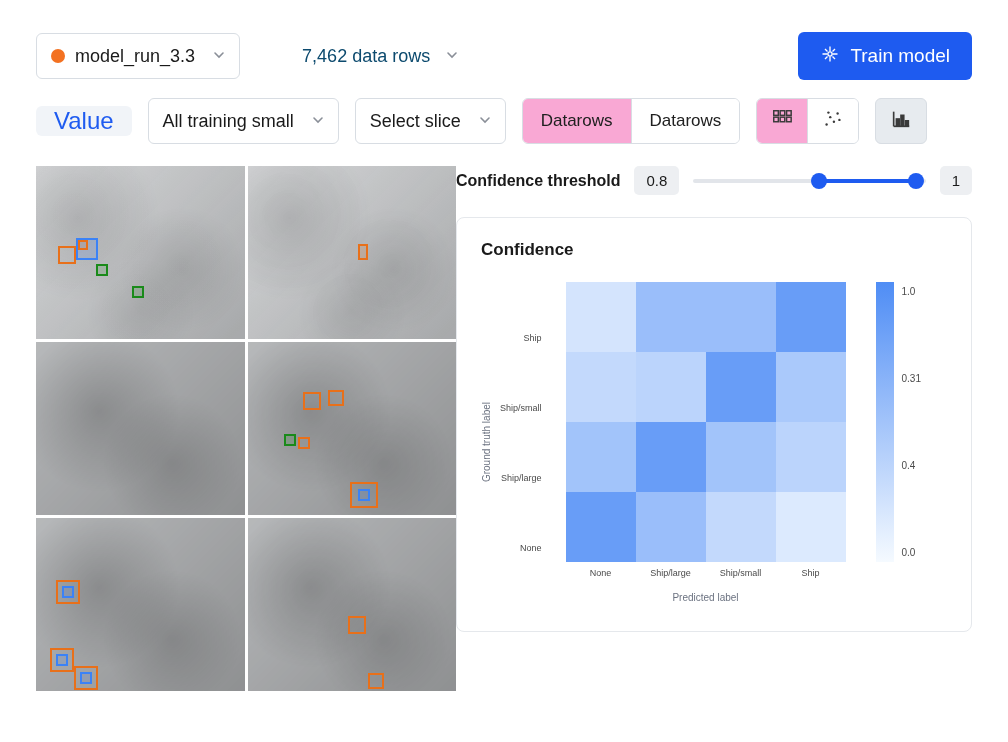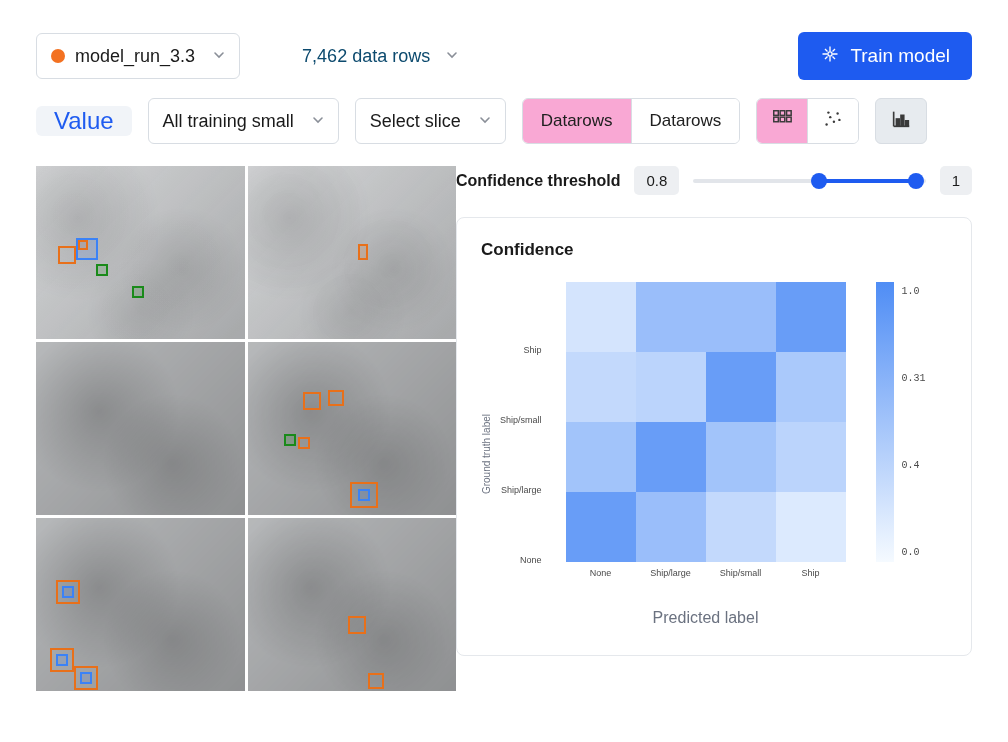--- a/index.html
+++ b/index.html
@@ -194,36 +194,35 @@
     grid-template-rows: repeat(4, 70px);
   }
   .cell { }
   .xticks {
     display: grid;
     grid-template-columns: repeat(4, 70px);
     margin-top: 6px;
     font-size: 9px; color: #4a4a4a; text-align: center;
   }
   .xlabel {
-    text-align: center; font-size: 16px; color: #6b7280;
-    margin-top: 31px;
+    text-align: center; font-size: 10px; color: #6b7280;
+    margin-top: 14px;
   }
   .legend {
     display: flex; gap: 8px; align-items: stretch;
     margin-left: 10px;
   }
   .legend-bar {
     width: 18px; height: 280px;
     background: linear-gradient(to top, #f5faff, #4f8df5);
   }
   .legend-ticks {
     display: flex; flex-direction: column; justify-content: space-between;
     height: 280px; font-size: 10px; color: #4a4a4a;
     padding: 4px 0;
-    font-family: Liberation Mono, monospace;
   }
 </style>
 </head>
 <body>
 
 <div class="app">
 
   <div class="row1">
     <div class="sel">
       <span class="dot orange"></span>

